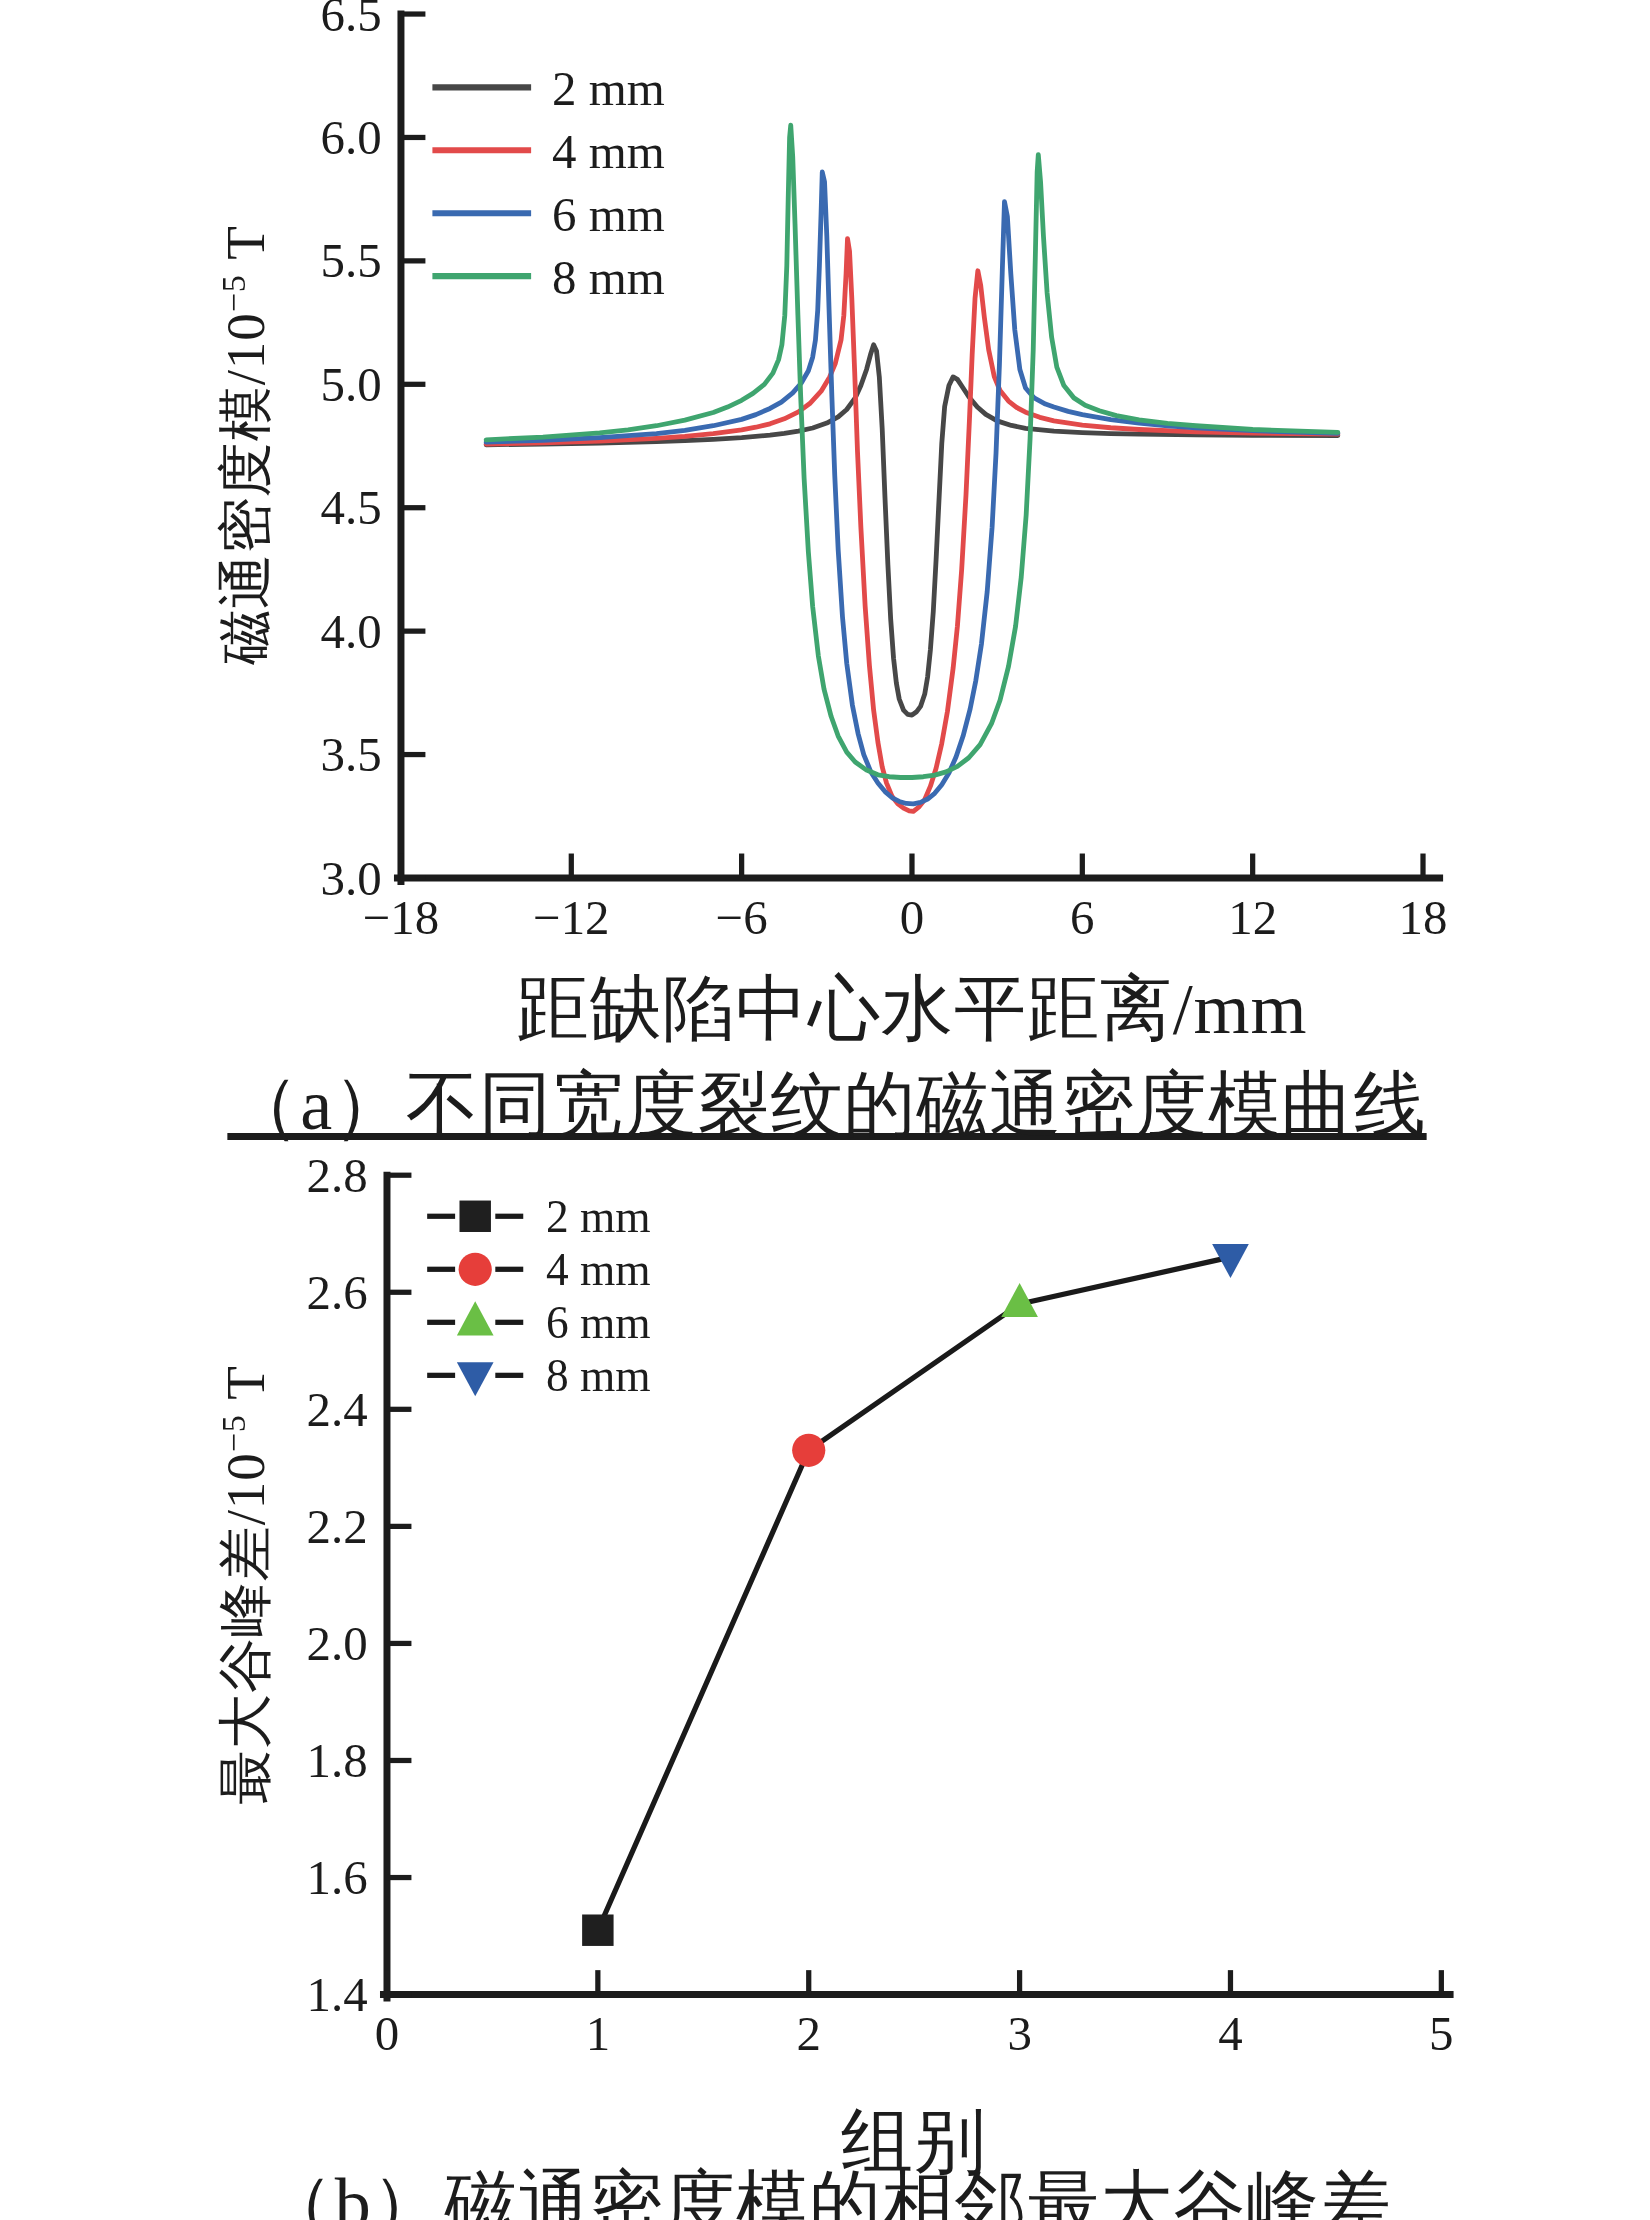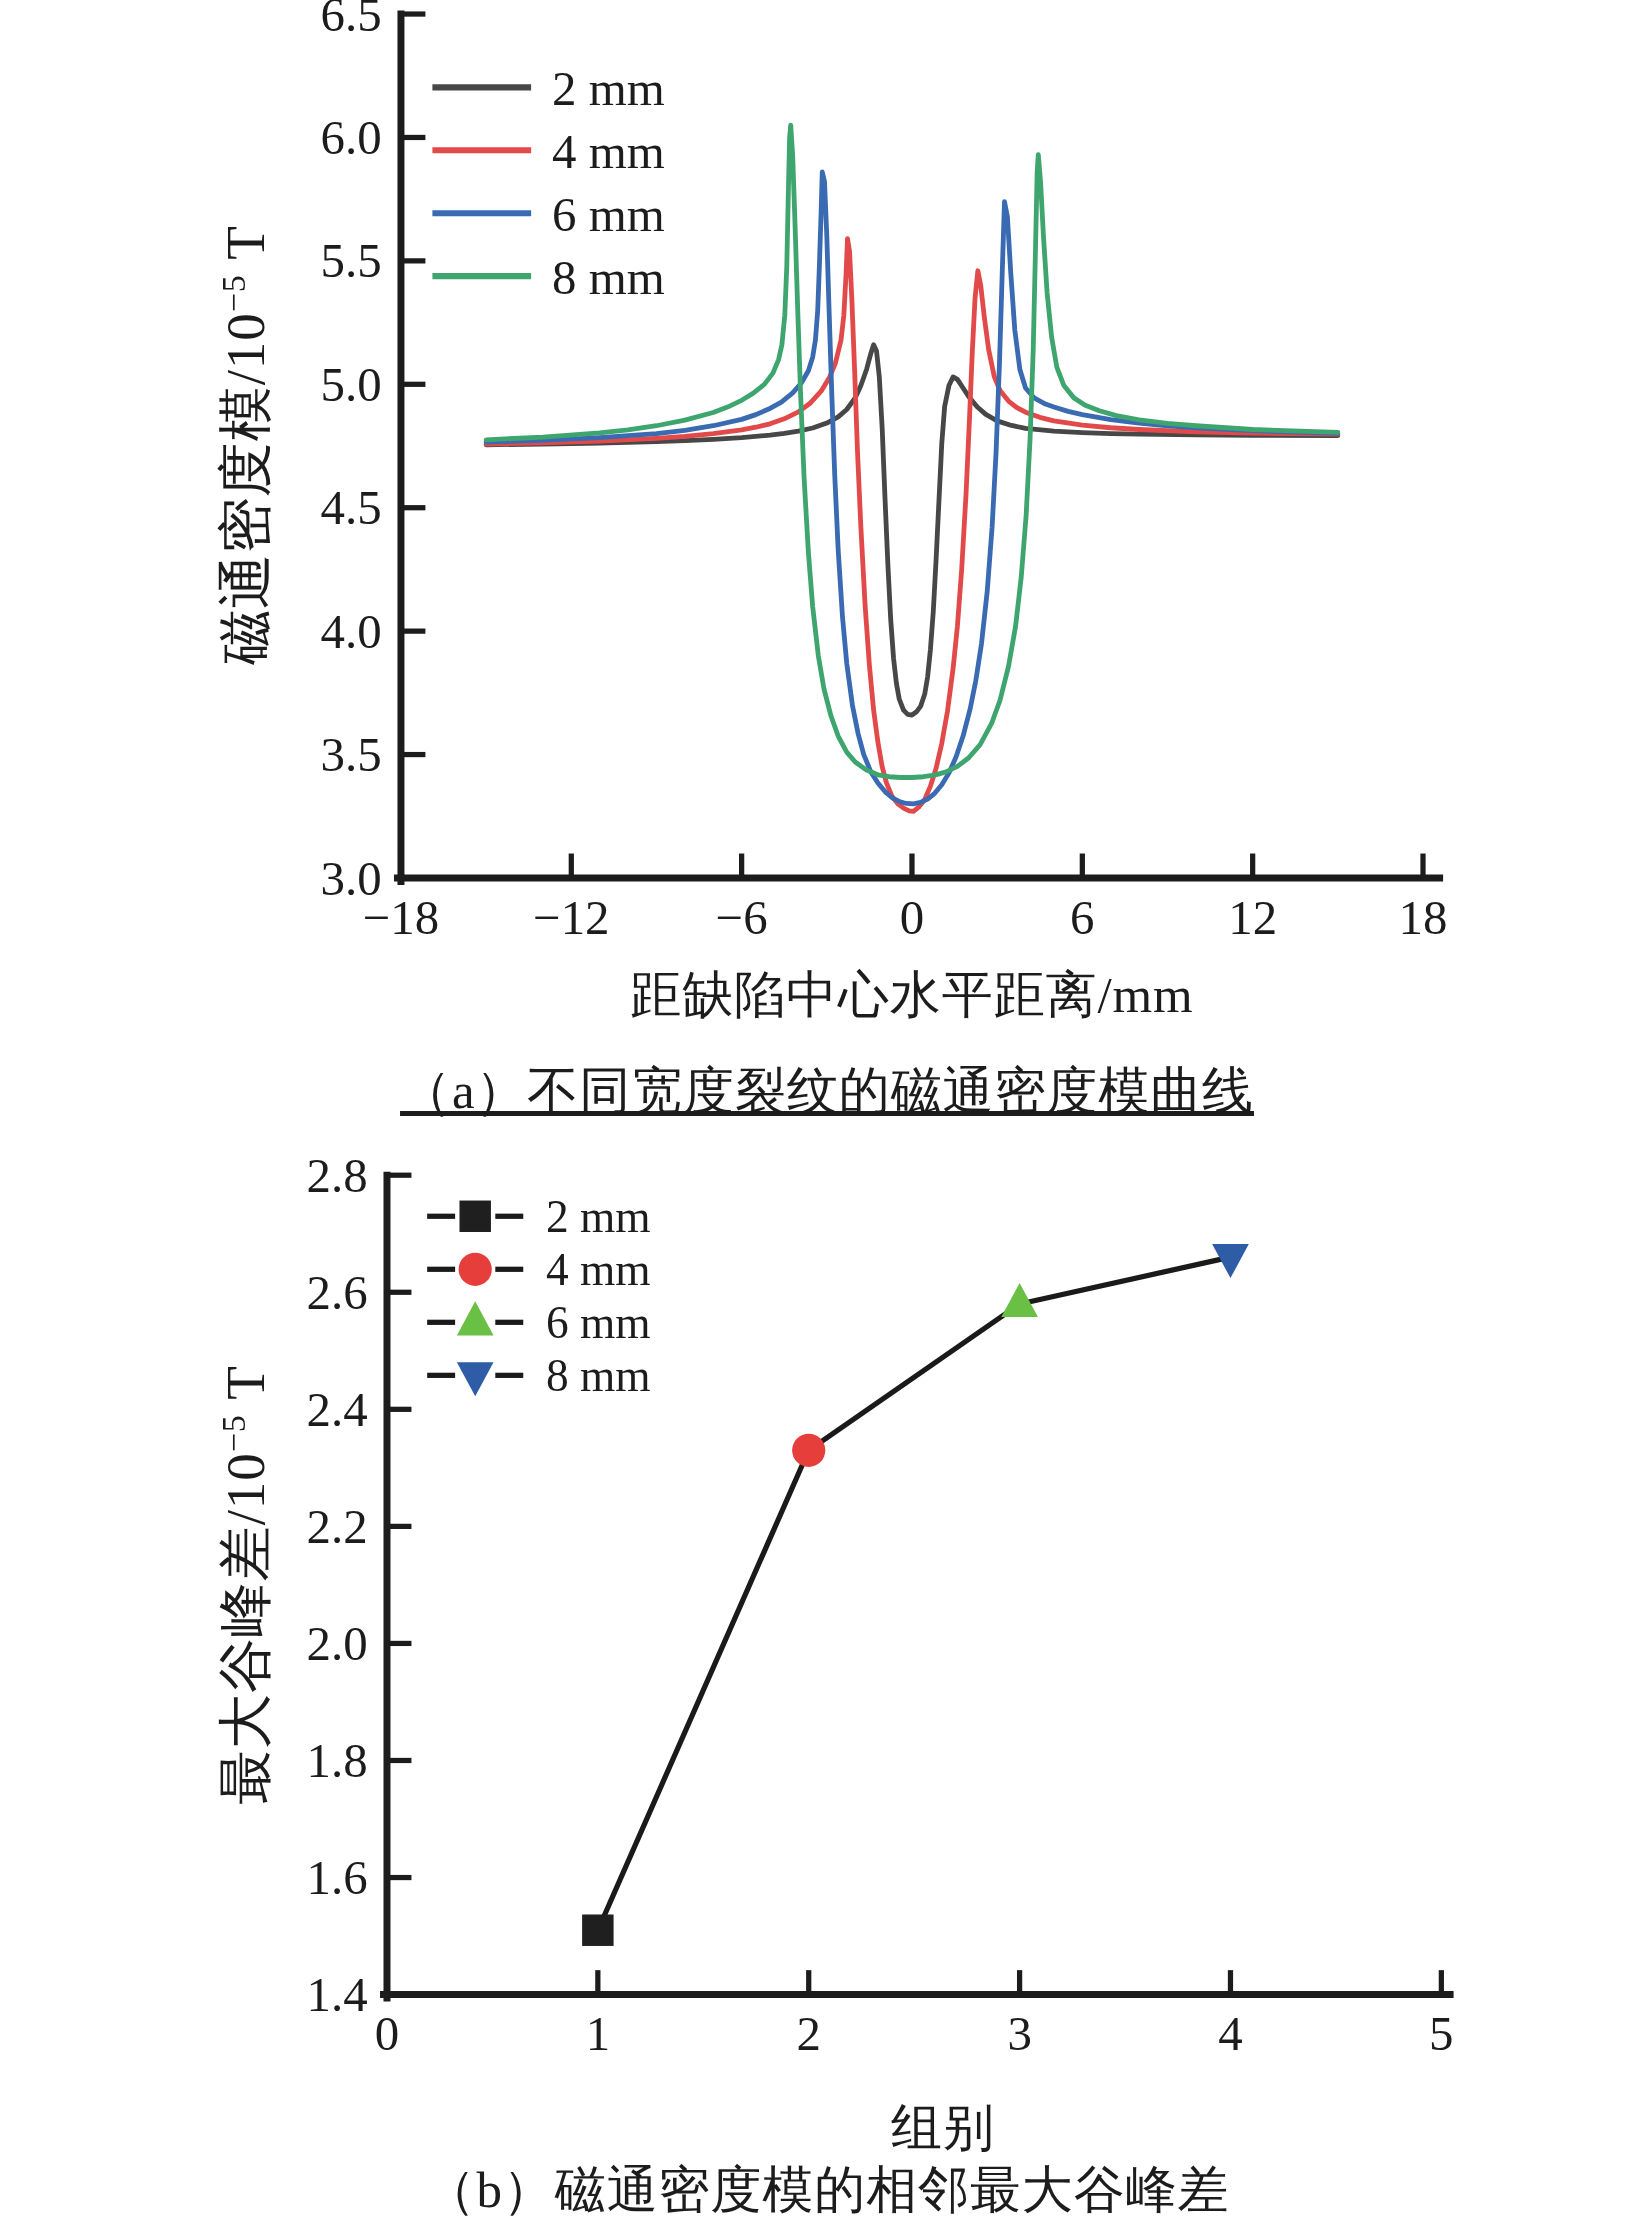--- a/index.html
+++ b/index.html
@@ -3,21 +3,21 @@
 <meta charset="utf-8">
 <style>
   html,body{margin:0;padding:0;background:#ffffff;}
   body{width:1651px;height:2220px;position:relative;
        font-family:"Liberation Serif","DejaVu Serif",serif;color:#1c1c1c;}
   .page{position:absolute;inset:0;background:#ffffff;}
   .chart-svg{position:absolute;left:0;}
   #svg-a{top:0;}
   #svg-b{top:1127px;}
   svg text{font-family:"Liberation Serif","DejaVu Serif",serif;fill:#1c1c1c;}
-  .axis-title,.fig-caption{position:absolute;font-size:51px;white-space:nowrap;
+  .axis-title,.fig-caption{position:absolute;font-size:72px;white-space:nowrap;
        transform:translateX(-50%);letter-spacing:0.9px;}
   .y-title{position:absolute;font-size:55px;white-space:nowrap;
        transform:translate(-50%,-50%) rotate(-90deg);letter-spacing:0.9px;}
   sup{font-size:0.62em;}
 </style>
 </head>
 <body>
 
 <div class="page">
 
@@ -123,17 +123,17 @@
       <polygon points="544,199.4 565,238.4 523,238.4" fill="#6abf45"></polygon>
       <text x="625" y="241.4" font-size="52">6 mm</text>
       <line x1="489" y1="284.1" x2="521" y2="284.1" stroke="#1a1a1a" stroke-width="6"></line>
       <line x1="567" y1="284.1" x2="599" y2="284.1" stroke="#1a1a1a" stroke-width="6"></line>
       <polygon points="544,308.1 565,269.1 523,269.1" fill="#2e5ca6"></polygon>
       <text x="625" y="302.1" font-size="52">8 mm</text>
     </svg>
 
   <div class="y-title" style="left:246px;top:1585px;"><span>最大谷峰差/10</span><sup>−5</sup><span> T</span></div>
 
-  <div class="axis-title" style="left:914px;top:2094px;margin-left:29px;">组别</div>
+  <div class="axis-title" style="left:914px;top:2094px;">组别</div>
 
   <div class="fig-caption" style="left:827px;top:2156px;">（b）磁通密度模的相邻最大谷峰差</div>
 </div>
 
 
 </body></html>

